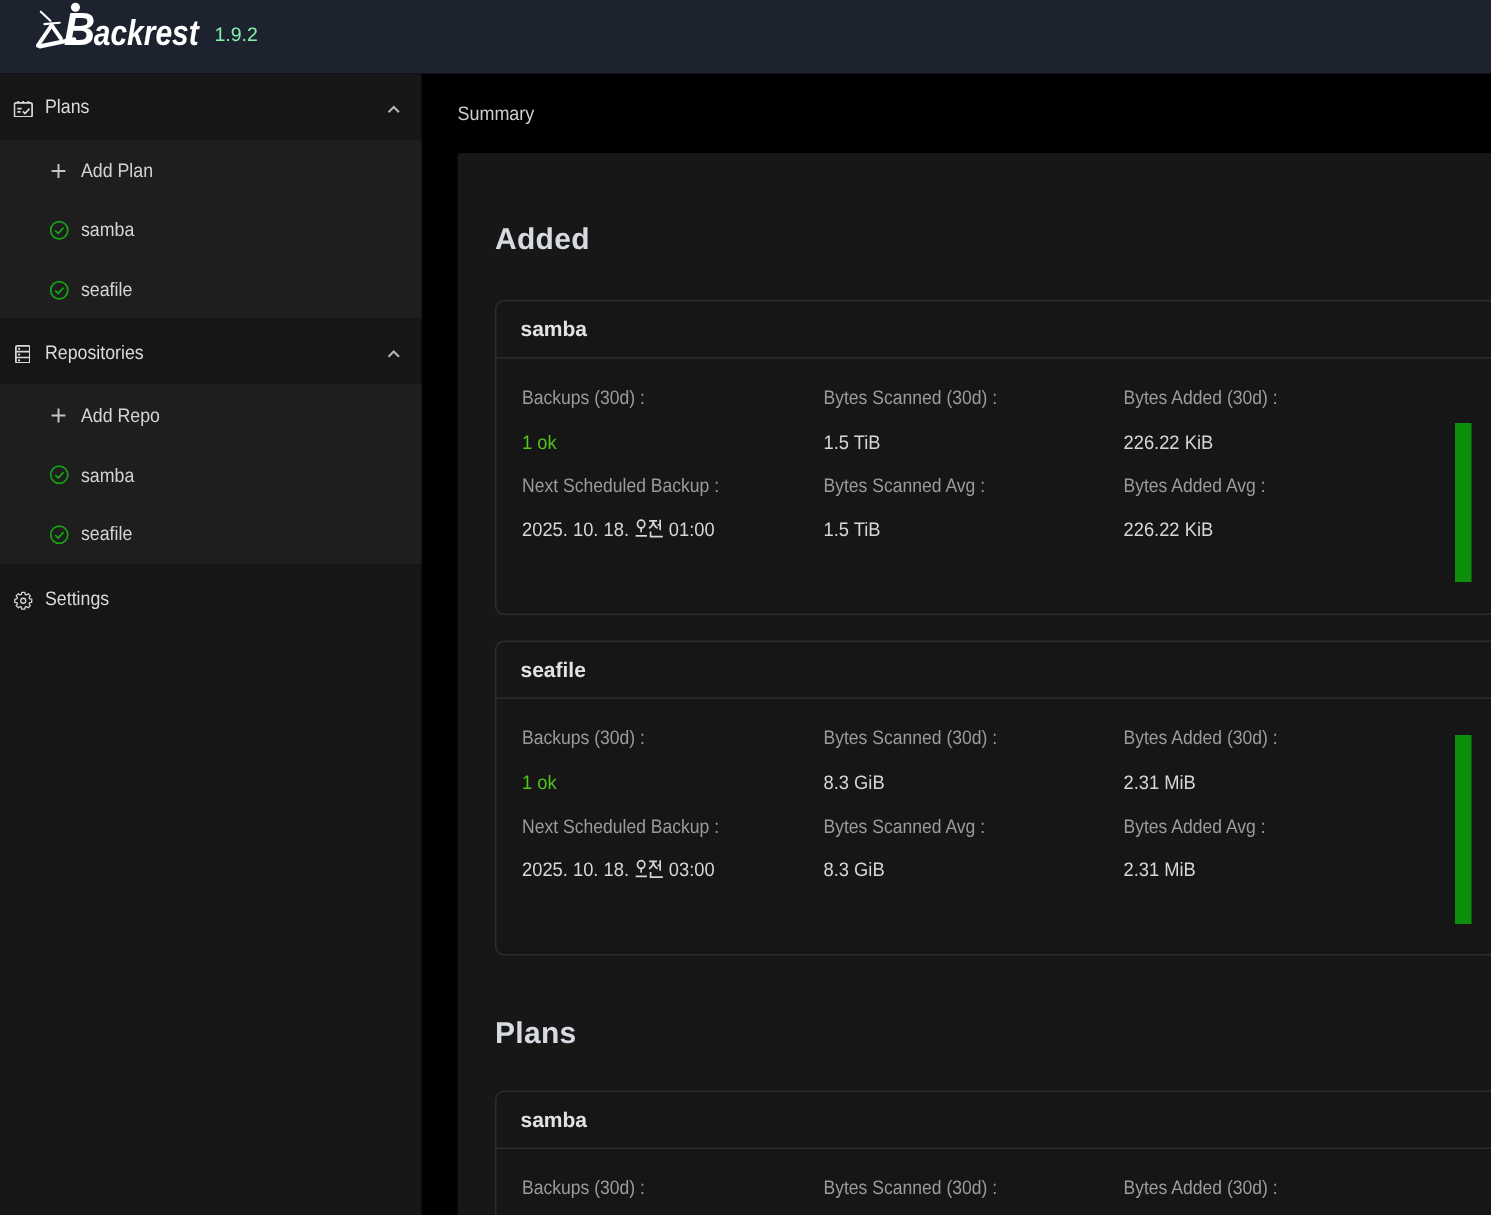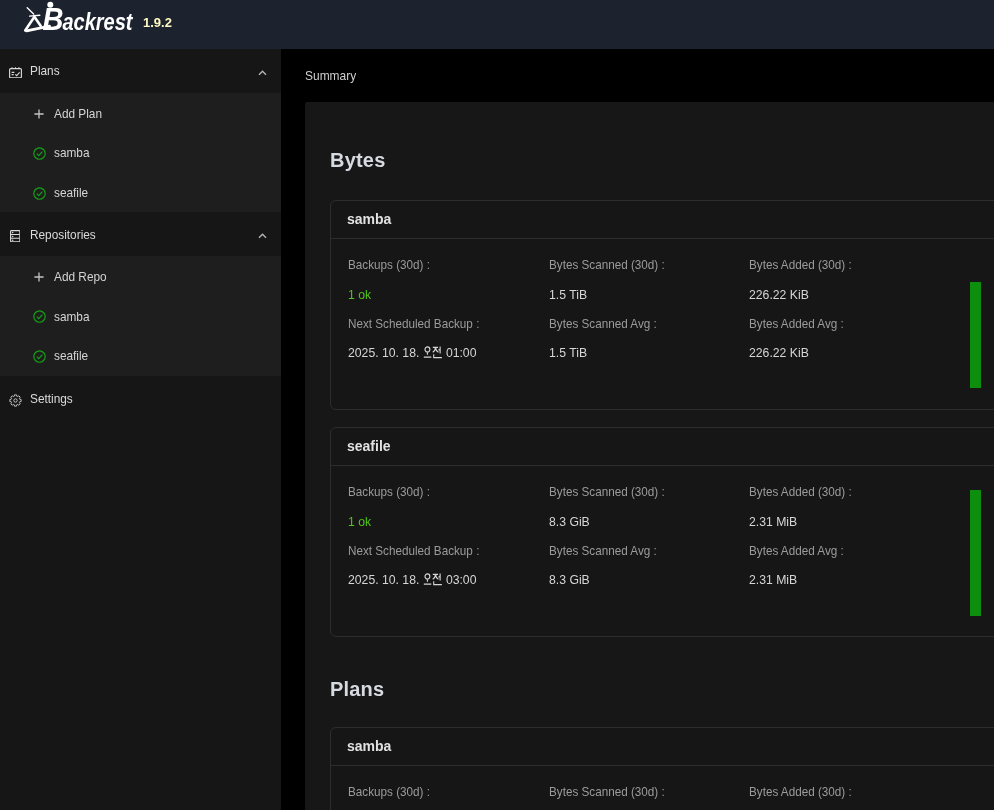--- a/index.html
+++ b/index.html
@@ -33,21 +33,21 @@
       <circle cx="26.3" cy="4.8" r="3" fill="#fff"></circle>
       <g stroke="#fff" fill="none" stroke-linecap="round">
         <path d="M3.2 7.8 L9.6 13.9" stroke-width="1.4"></path>
         <path d="M5.6 16.1 L15.8 15.2" stroke-width="1.4"></path>
         <path d="M1.2 30.4 L10.4 16.8 L16.6 25.8" stroke-width="2.6"></path>
         <path d="M2.6 30.9 L25.5 26.2" stroke-width="2.8"></path>
       </g>
       <text x="18.5" y="30" font-size="31" font-weight="bold" font-style="italic" fill="#fff" textLength="21" lengthAdjust="spacingAndGlyphs">B</text>
       <text x="38.5" y="29.8" font-size="24" font-weight="bold" font-style="italic" fill="#fff" textLength="70" lengthAdjust="spacingAndGlyphs">ackrest</text>
     </svg>
-    <div class="abs" style="left:143px;top:13.5px;font-size:13px;font-weight:bold;color:#fef9c3;line-height:18px;">1.9.2</div>
+    <div class="abs" style="left:143px;top:13.5px;font-size:13px;font-weight:normal;color:#86efac;line-height:18px;">1.9.2</div>
   </div>
 
   <div class="abs" id="side">
     <div class="abs subband" style="top:44px;height:119px"></div>
     <div class="abs subband" style="top:207px;height:120px"></div>
 
     <svg class="abs" style="left:8.5px;top:17.5px" width="13" height="11.5" viewBox="0 0 13 11.5">
         <rect x="0.6" y="1.6" width="11.8" height="9.3" rx="1.1" fill="none" stroke="#d9d9d9" stroke-width="1.15"></rect>
         <g stroke="#d9d9d9" stroke-width="1.1" fill="none">
           <path d="M3.1 0.3 V2 M6.5 0.3 V2 M9.9 0.3 V2"></path>
@@ -109,21 +109,21 @@
     <svg class="abs" style="left:9px;top:344.5px" width="13" height="13" viewBox="0 0 24 24">
         <path d="M10.10 1.57 L13.90 1.57 L14.27 4.12 L15.97 4.82 L18.03 3.28 L20.72 5.97 L19.18 8.03 L19.88 9.73 L22.43 10.10 L22.43 13.90 L19.88 14.27 L19.18 15.97 L20.72 18.03 L18.03 20.72 L15.97 19.18 L14.27 19.88 L13.90 22.43 L10.10 22.43 L9.73 19.88 L8.03 19.18 L5.97 20.72 L3.28 18.03 L4.82 15.97 L4.12 14.27 L1.57 13.90 L1.57 10.10 L4.12 9.73 L4.82 8.03 L3.28 5.97 L5.97 3.28 L8.03 4.82 L9.73 4.12 Z" fill="none" stroke="#d6d6d6" stroke-width="1.6" stroke-linejoin="round"></path>
         <circle cx="12" cy="12" r="3.1" fill="none" stroke="#d6d6d6" stroke-width="1.6"></circle>
       </svg>
     <div class="abs mtxt" style="left:30px;top:340.5px">Settings</div>
   </div>
 
   <div class="abs" id="panel"></div>
   <div class="abs" id="crumb">Summary</div>
 
-  <div class="abs h2" style="left:330px;top:148px">Bytes</div>
+  <div class="abs h2" style="left:330px;top:148px">Added</div>
 
   <div class="abs card" style="top:200px;height:210px">
     <div class="chead">samba</div>
     <div class="abs lab" style="left:17px;top:55px">Backups (30d) :</div>
     <div class="abs lab" style="left:218px;top:55px">Bytes Scanned (30d) :</div>
     <div class="abs lab" style="left:418px;top:55px">Bytes Added (30d) :</div>
     <div class="abs val grn" style="left:17px;top:84.5px">1 ok</div>
     <div class="abs val" style="left:218px;top:84.5px">1.5 TiB</div>
     <div class="abs val" style="left:418px;top:84.5px">226.22 KiB</div>
     <div class="abs lab" style="left:17px;top:113.5px">Next Scheduled Backup :</div>

